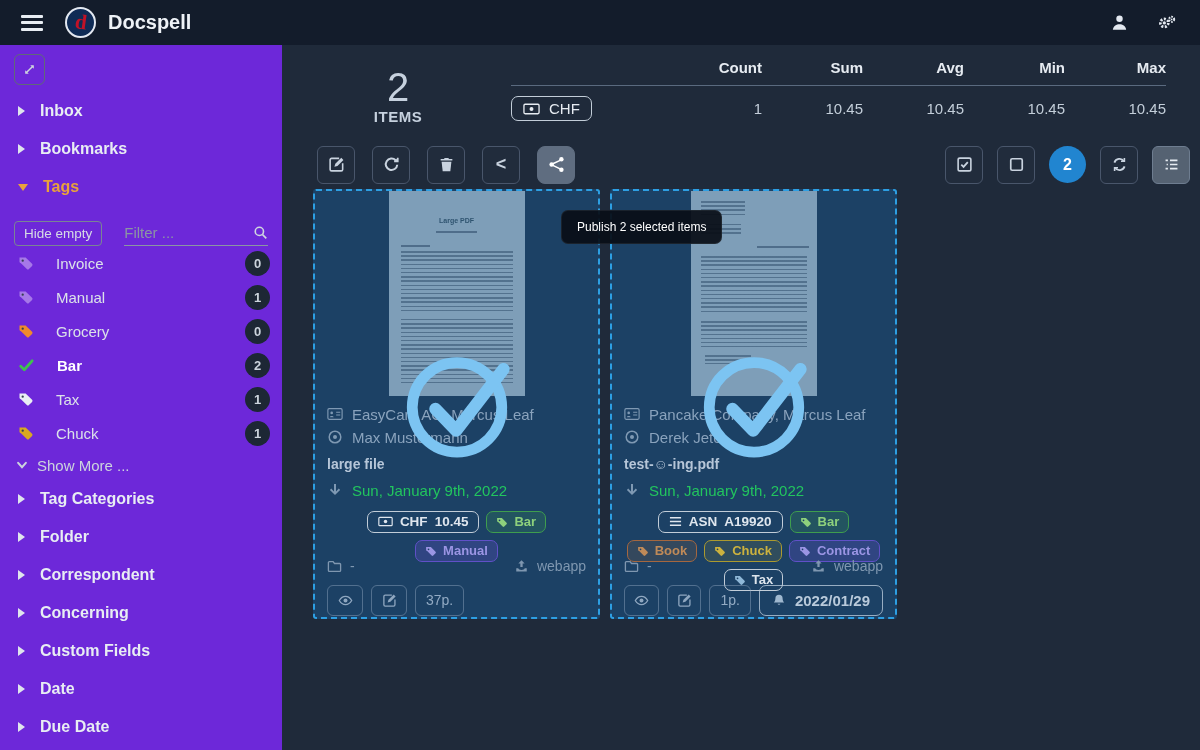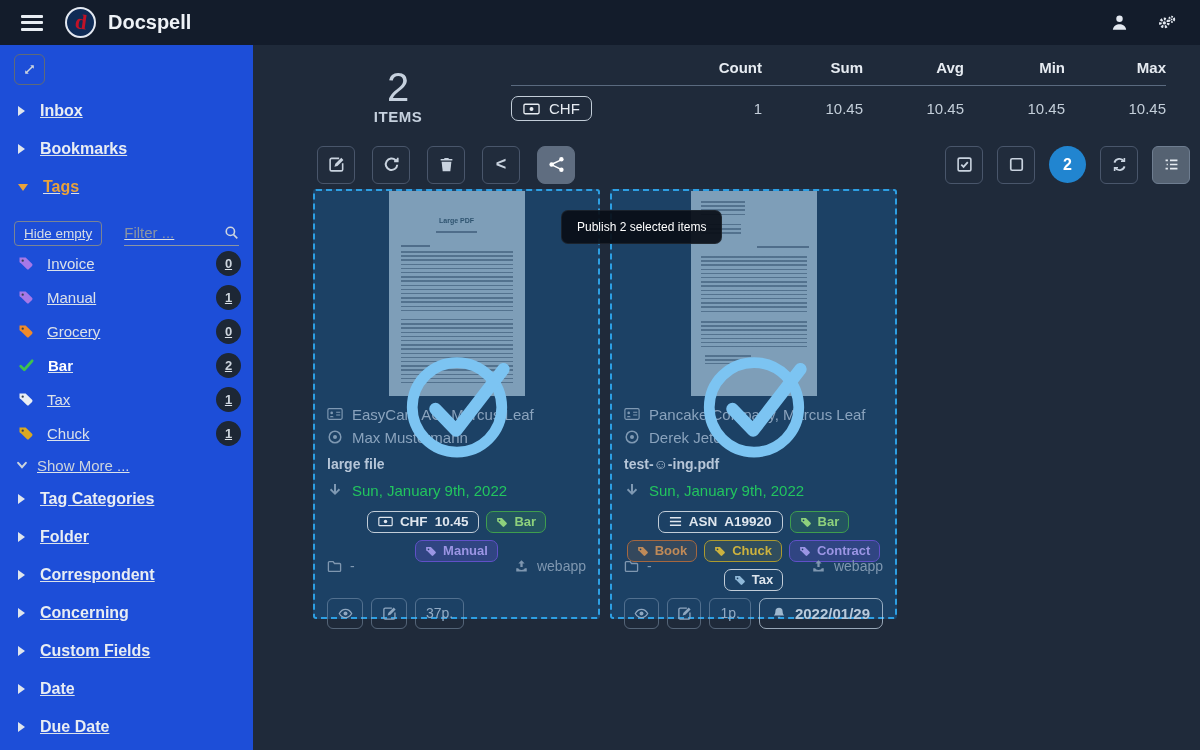--- a/index.html
+++ b/index.html
@@ -19,40 +19,40 @@
   .hamburger div { height:3px; background:currentColor; margin:3.5px 0; border-radius:1px; }
   .logo { margin-left:22px; width:31px; height:31px; border-radius:50%; background:#0f2b55;
           border:2px solid #e3e8f0; display:flex; align-items:center; justify-content:center; }
   .logo span { color:#c01227; font-family:"Liberation Serif", serif; font-weight:700; font-size:21px;
                transform:rotate(8deg); line-height:1; }
   .nav-title { margin-left:12px; font-size:20px; font-weight:700; color:#eef2f7; }
   .nav-right { margin-left:auto; display:flex; align-items:center; gap:28px; margin-right:24px; color:#e3e8f0; }
   .nav-right svg { width:19px; height:19px; cursor:pointer; }
 
   
-  .sidebar { position:absolute; top:45px; left:0; width:253px; bottom:0; background:#1d4ed8; overflow:hidden; z-index:5;text-decoration:underline; }
+  .sidebar { position:absolute; top:45px; left:0; width:282px; bottom:0; background:#6d28d9; overflow:hidden; z-index:5; }
   .expand-btn { margin:9px 0 0 14px; width:31px; height:31px; border:1px solid #5f6a78; border-radius:6px;
                 background:transparent; color:#cfd6de; display:flex; align-items:center; justify-content:center; cursor:pointer; }
   .expand-btn svg { width:15px; height:15px; }
   .sidenav { margin-top:7px; }
   .snav { display:flex; align-items:center; gap:15px; padding-left:18px; height:38px;
           color:#e8edf3; font-weight:700; font-size:16px; cursor:pointer; }
   .caret-r { width:0; height:0; border-left:7px solid #dfe5ec; border-top:5px solid transparent; border-bottom:5px solid transparent; flex:none; }
   .caret-d { width:0; height:0; border-top:7px solid #e9a23b; border-left:5px solid transparent; border-right:5px solid transparent; flex:none; }
   .snav.tags-hdr { color:#e9a23b; }
 
   .filter-row { display:flex; align-items:flex-end; height:40px; padding:0 14px; }
   .hide-btn { border:1px solid #7a8494; border-radius:4px; color:#d6dce4; font-size:13.5px;
               padding:4px 9px; background:transparent; cursor:pointer; white-space:nowrap; }
   .filter-wrap { flex:1; margin-left:22px; border-bottom:1px solid #8b95a3; display:flex; align-items:center; padding-bottom:4px; }
   .filter-wrap input { background:transparent; border:none; outline:none; color:#cfd6df; font-size:15px; width:100%; }
   .filter-wrap input::placeholder { color:#8b95a3; }
   .filter-wrap svg { width:15px; height:15px; color:#cfd6df; flex:none; }
 
-  .trow { display:flex; align-items:center; height:34px; padding:0 12px 0 18px; font-size:15px; color:#dbe1e9; gap:13px; cursor:pointer; }
+  .trow { display:flex; align-items:center; height:34px; padding:0 12px 0 18px; font-size:15px; color:#dbe1e9; gap:22px; cursor:pointer; }
   .trow.selected span.tname { font-weight:700; color:#fff; }
   .tagicon { width:16px; height:16px; flex:none; }
   .tagicon[data-color="violet"] { color:#a678e8; }
   .tagicon[data-color="orange"] { color:#ef8a2b; }
   .tagicon[data-color="light"]  { color:#e9eef4; }
   .tagicon[data-color="yellow"] { color:#d9a821; }
   .checkicon { width:17px; height:17px; color:#3fc24d; flex:none; }
   .tcount { margin-left:auto; width:25px; height:25px; border-radius:50%; background:#1d2735; color:#ccd4dd;
             font-size:13px; font-weight:700; display:flex; align-items:center; justify-content:center; }
   .show-more { display:flex; align-items:center; gap:9px; padding-left:16px; height:30px; color:#ccd4dd; font-size:15px; cursor:pointer; }
@@ -113,21 +113,21 @@
   .chip[data-color="light"]  { color:#dce4ec; border-color:#c2cdd8; background:transparent; }
   .chip[data-color="light"] svg { color:#8fb8d8; }
   .ibadge { display:inline-flex; align-items:center; gap:7px; border:1px solid #c2cdd8; border-radius:7px;
             padding:2px 10px; color:#dfe6ee; font-size:13.5px; font-weight:700; line-height:16px; }
   .ibadge svg { width:15px; height:11px; }
   .ibadge svg.bars { width:13px; height:13px; }
   .mfooter { position:absolute; left:12px; right:12px; top:162px; display:flex; justify-content:space-between;
              color:#7f97b0; font-size:14px; align-items:center; }
   .mfooter .grp { display:flex; align-items:center; gap:8px; }
   .mfooter svg { width:15px; height:14px; }
-  .mactions { position:absolute; left:12px; right:12px; top:202px; display:flex; gap:8px; align-items:center; }
+  .mactions { position:absolute; left:12px; right:12px; top:189px; display:flex; gap:8px; align-items:center; }
   .abtn { width:36px; height:31px; border:1px solid rgba(148,170,195,.45); border-radius:6px; background:transparent;
           color:#8fa7c0; display:flex; align-items:center; justify-content:center; cursor:pointer; }
   .abtn svg { width:15px; height:15px; }
   .pbadge { height:31px; padding:0 10px; border:1px solid rgba(148,170,195,.45); border-radius:6px; color:#93abc4;
             font-size:14px; display:flex; align-items:center; }
   .duebadge { margin-left:auto; height:31px; padding:0 12px; border:1px solid rgba(194,210,226,.75); border-radius:7px;
               color:#b9cadb; font-size:15px; font-weight:700; display:flex; align-items:center; gap:9px; }
   .duebadge svg { width:14px; height:15px; color:#9fb8cf; }
   .checkov { position:absolute; left:50%; top:50%; transform:translate(-50%,-50%); width:116px; height:116px;
              overflow:visible; color:#7cc4f2; pointer-events:none; }

